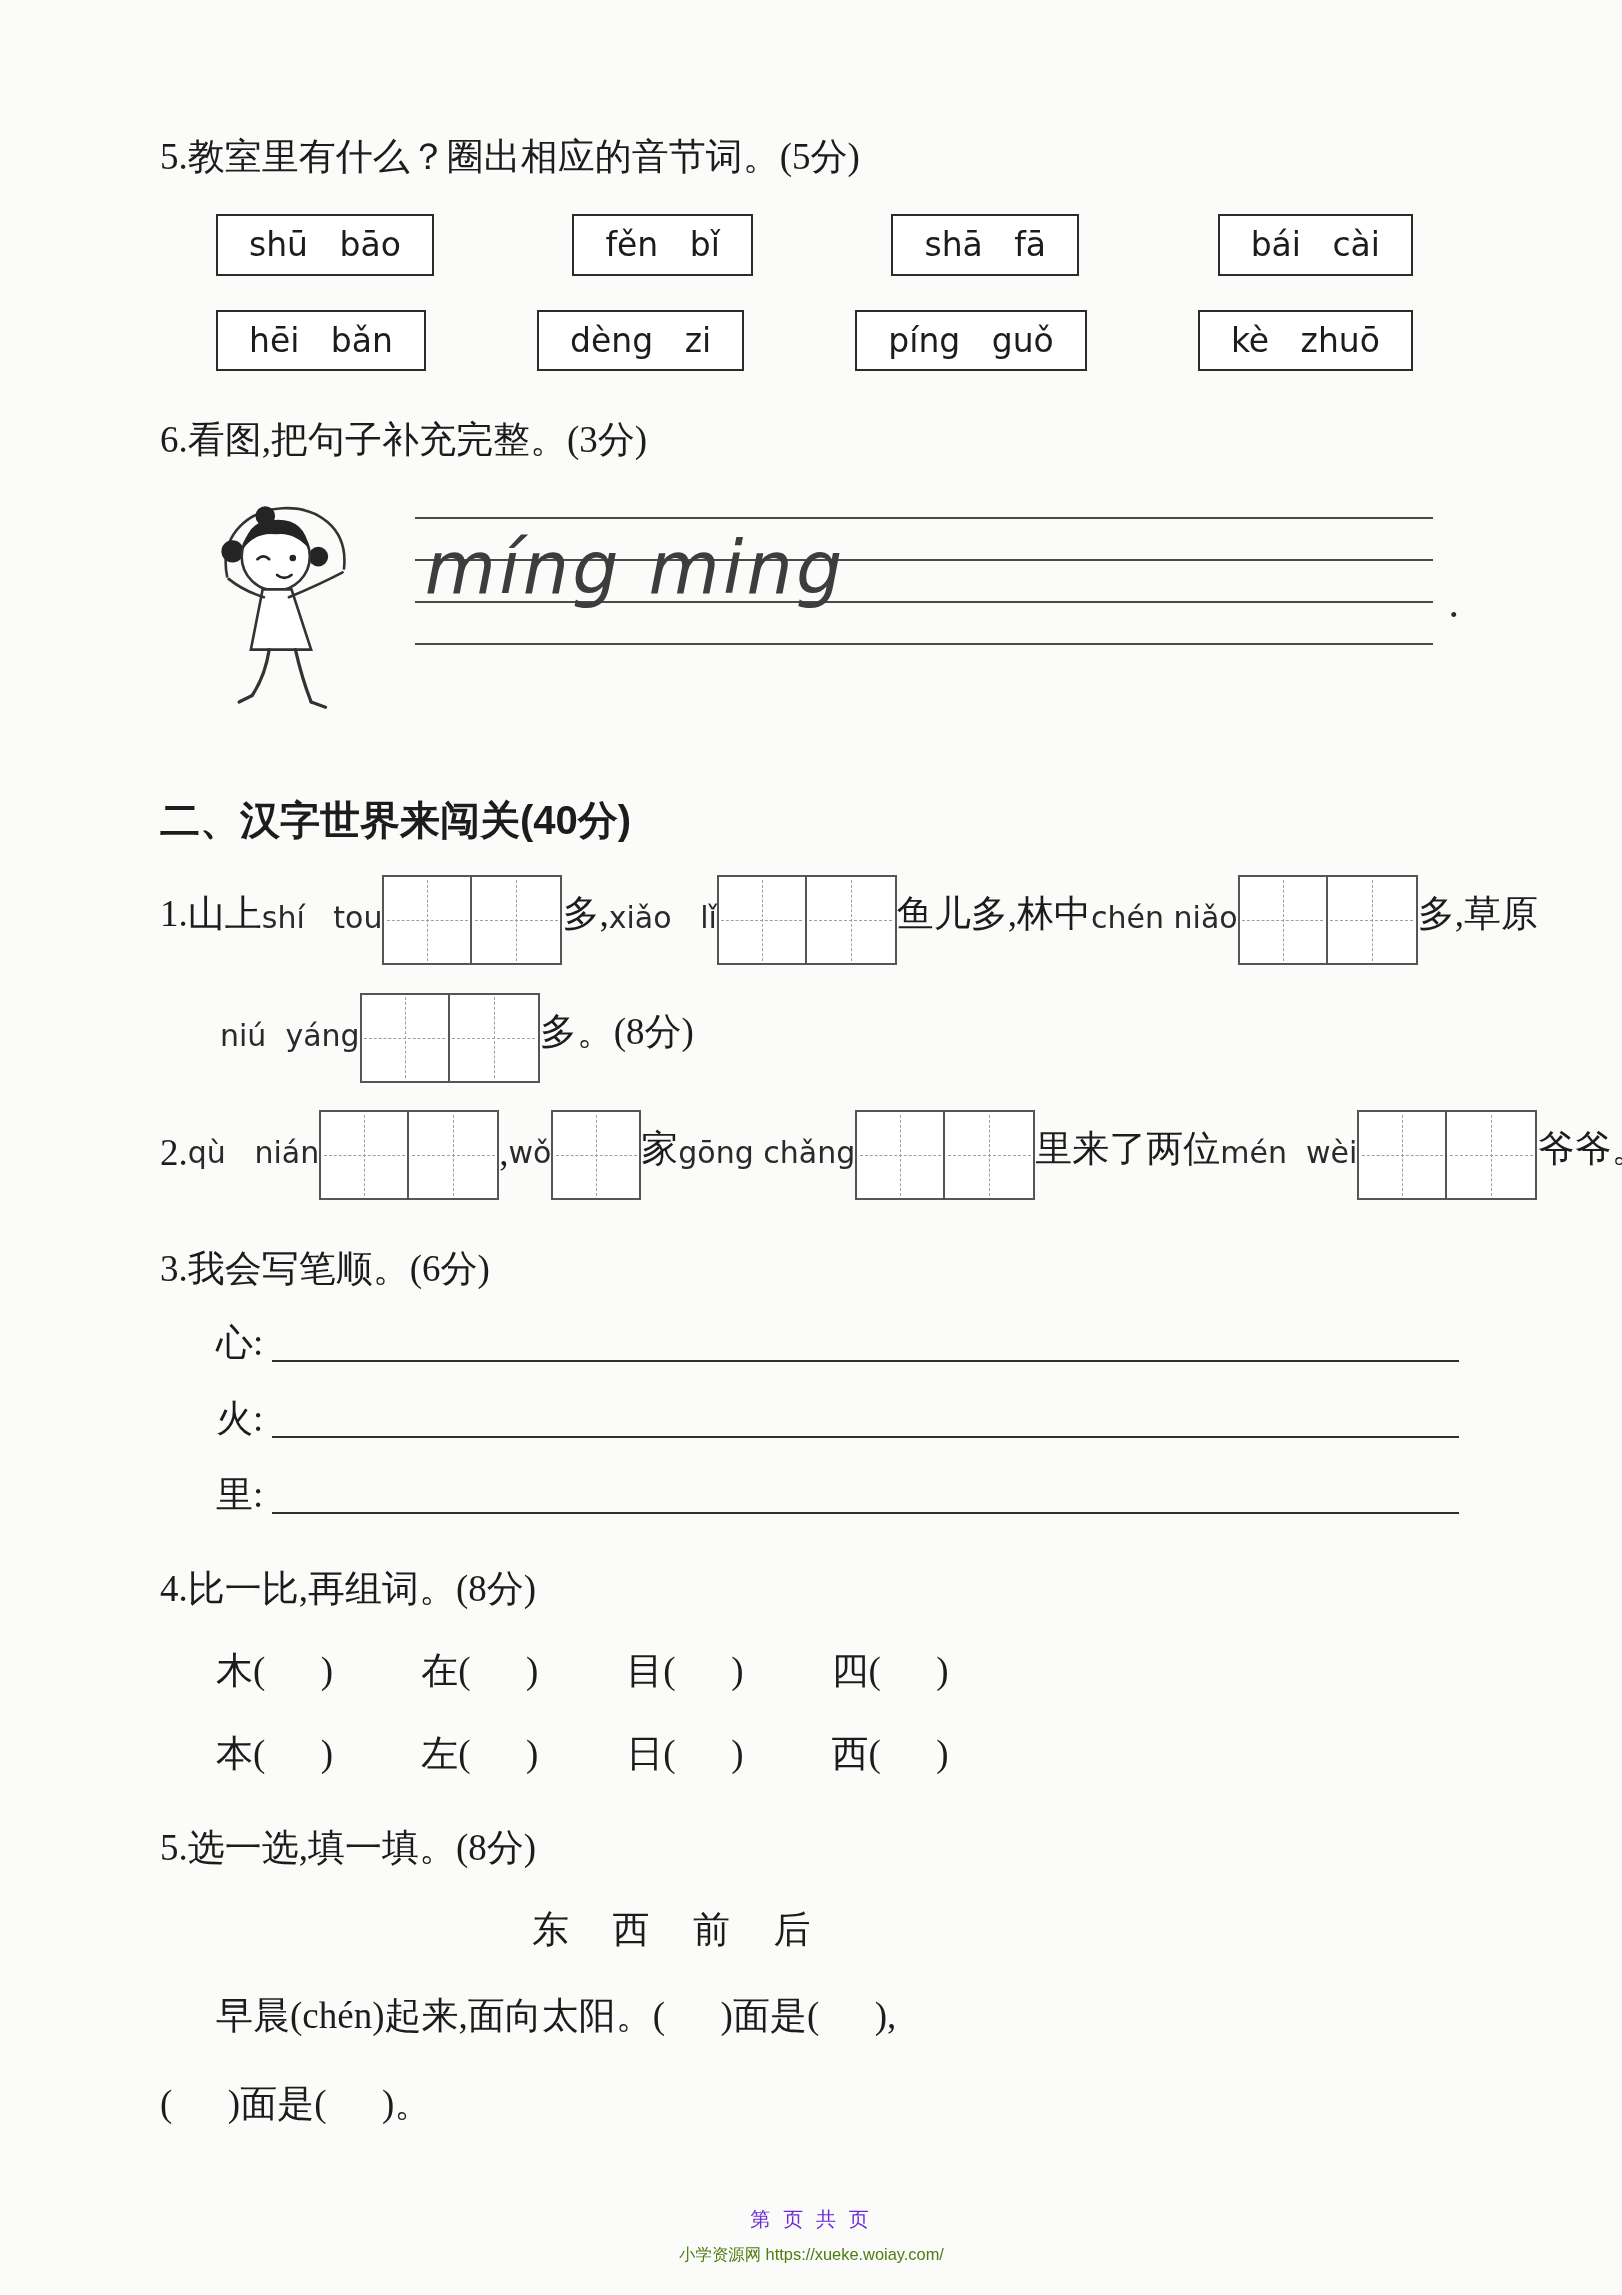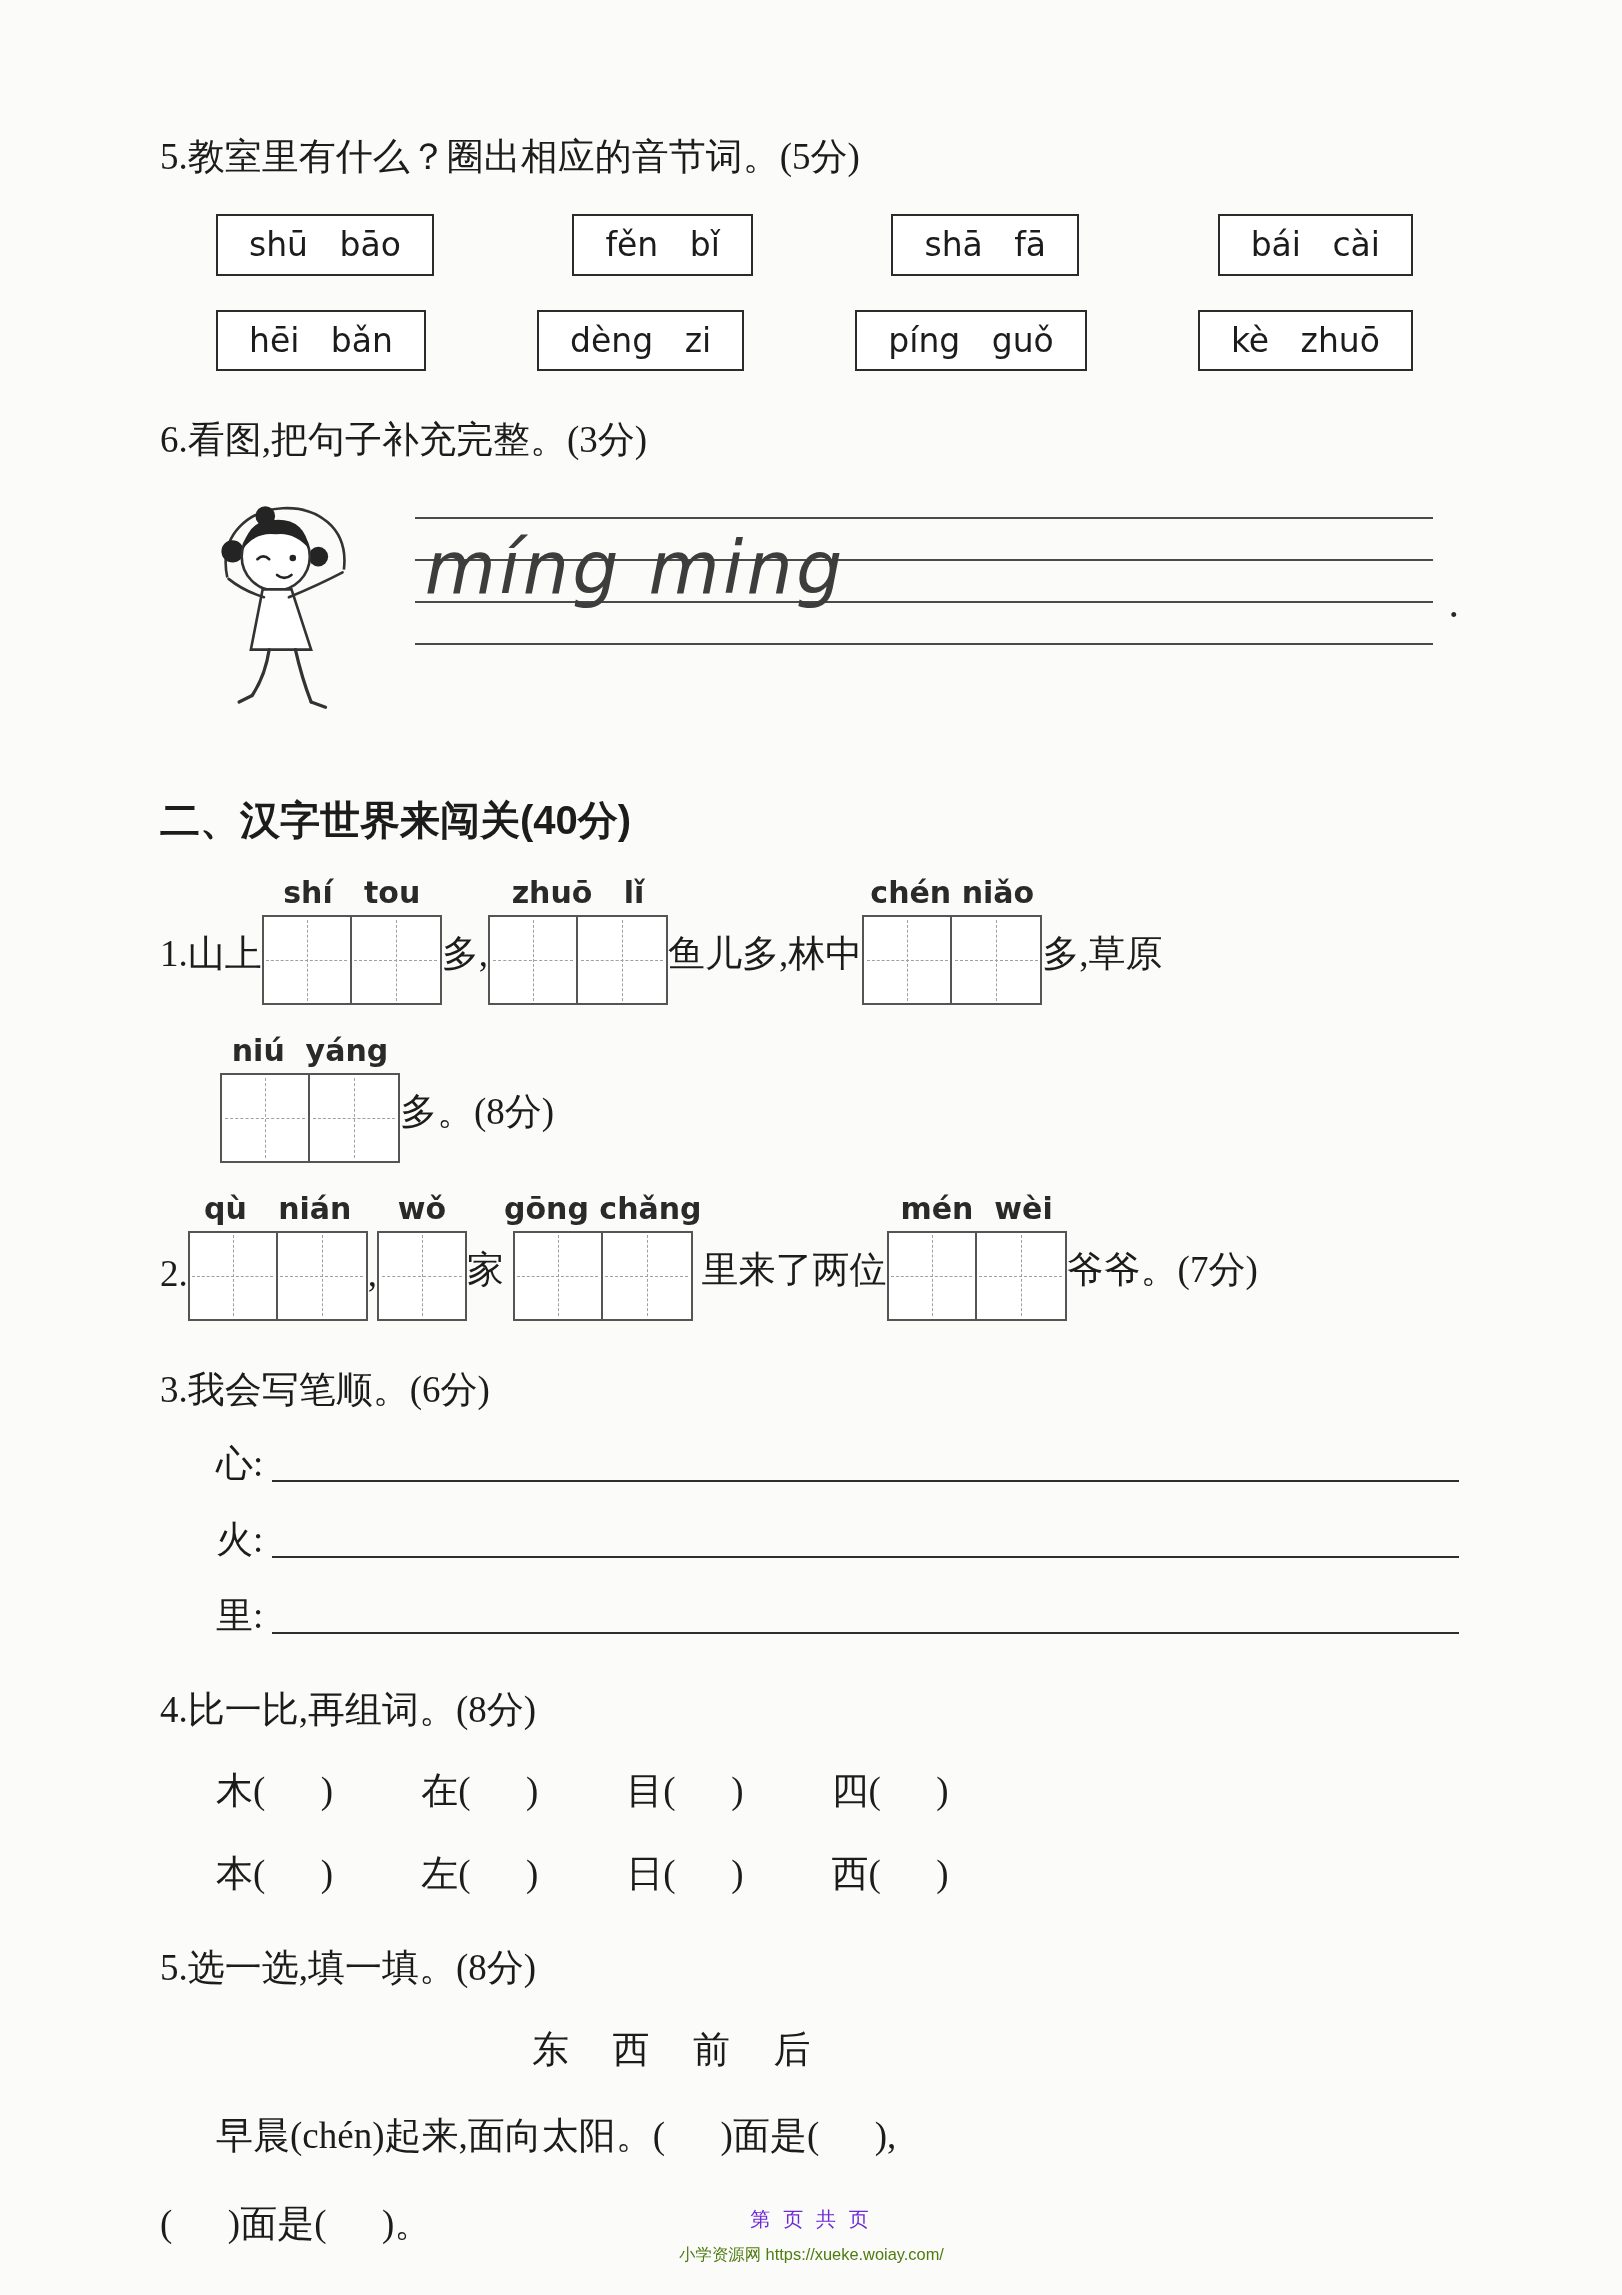--- a/index.html
+++ b/index.html
@@ -47,21 +47,21 @@
   .hw-period { position:absolute; right:0; top:62px; font-size:42px; color:#2a2a2a; }
 
   .section-title {
     font-family:"Liberation Sans","DejaVu Sans",sans-serif;
     font-weight:700; font-size:40px; margin-top:51px;
   }
 
   
   .grid-line { display:flex; align-items:flex-end; margin-top:27.5px; }
   .grid-line .txt { font-size:37px; margin-bottom:26px; white-space:pre; }
-  .unit { display:flex; flex-direction:column; align-items:center;font-weight:bold; }
+  .unit { display:flex; flex-direction:row; align-items:center; }
   .pinyin-label {
     font-family:"DejaVu Sans","Liberation Sans",sans-serif;
     font-size:30px; color:#2a2a2a; margin-bottom:5.2px; white-space:pre;
   }
   .tgrid { display:flex; background:#fff; }
   .tcell { width:90px; height:90px; border:2px solid #555; position:relative; }
   .tcell + .tcell { border-left:0; }
   .tcell::before { content:""; position:absolute; top:2.6px; bottom:2.6px; left:50%; width:0; border-left:1.3px dashed #a0a0a0; }
   .tcell::after  { content:""; position:absolute; left:2.6px; right:2.6px; top:50%; height:0; border-top:1.3px dashed #a0a0a0; }
   .indent { margin-left:60px; }
@@ -162,21 +162,21 @@
       <span class="txt">1.山上</span>
       <div class="unit">
         <div class="pinyin-label">shí   tou</div>
         <div class="tgrid">
           <div class="tcell"></div>
           <div class="tcell"></div>
         </div>
       </div>
       <span class="txt">多,</span>
       <div class="unit">
-        <div class="pinyin-label">zhuō   lǐ</div>
+        <div class="pinyin-label">xiǎo   lǐ</div>
         <div class="tgrid">
           <div class="tcell"></div>
           <div class="tcell"></div>
         </div>
       </div>
       <span class="txt">鱼儿多,林中</span>
       <div class="unit">
         <div class="pinyin-label">chén niǎo</div>
         <div class="tgrid">
           <div class="tcell"></div>

